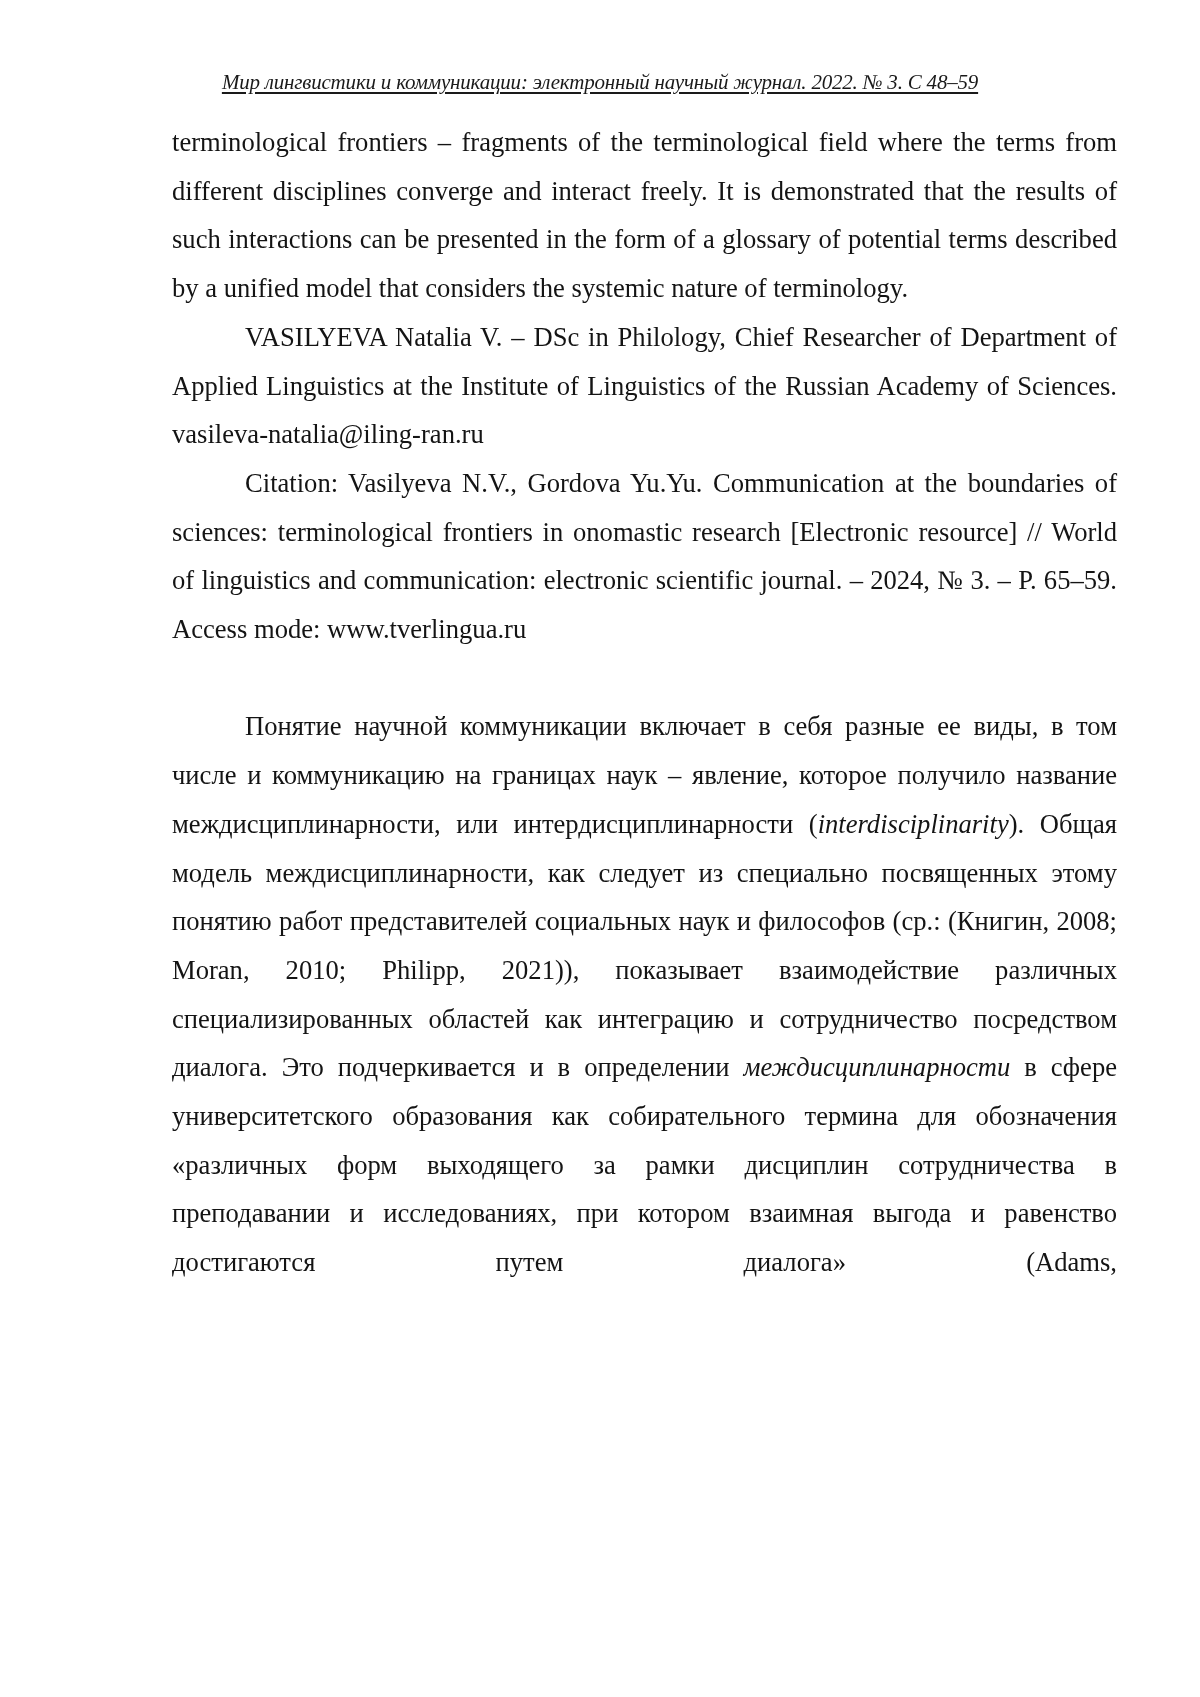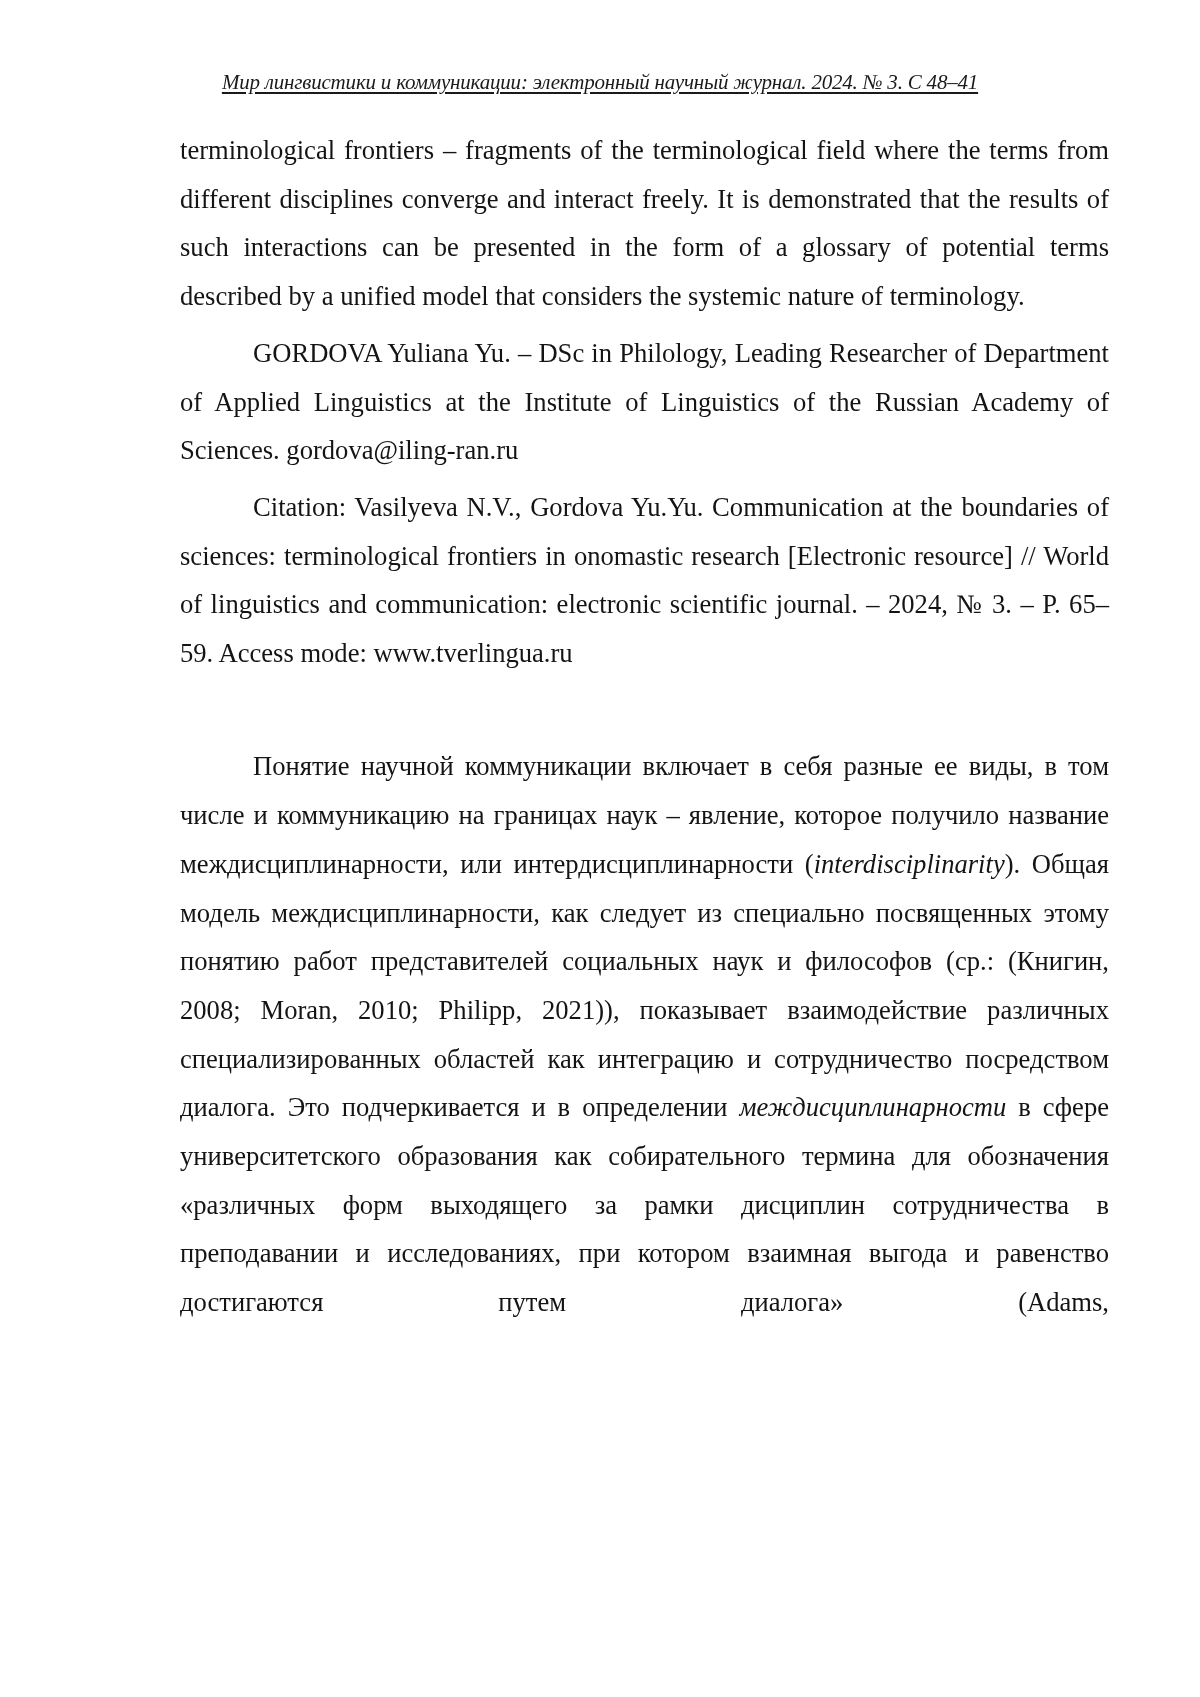--- a/index.html
+++ b/index.html
@@ -31,39 +31,39 @@
     .content {
       position: absolute;
       top: 118px;
       left: 172px;
       width: 945px;
       font-size: 26.6px;
       line-height: 48.7px;
       text-align: justify;
     }
     .content p {
-      margin: 8px;
+      margin: 0;
     }
     .indent {
       text-indent: 73px;
     }
     .spacer {
       height: 48.7px;
     }
     .justify-last {
       text-align-last: justify;
     }
     em {
       font-style: italic;
     }
   </style>
 </head>
 <body>
 
-<div class="running-header">Мир лингвистики и коммуникации: электронный научный журнал. 2024. № 3. С 48–41</div>
+<div class="running-header">Мир лингвистики и коммуникации: электронный научный журнал. 2022. № 3. С 48–59</div>
 
 <div class="content">
   <p>terminological frontiers – fragments of the terminological field where the terms from different disciplines converge and interact freely. It is demonstrated that the results of such interactions can be presented in the form of a glossary of potential terms described by a unified model that considers the systemic nature of terminology.</p>
-  <p class="indent">GORDOVA Yuliana Yu. – DSc in Philology, Leading Researcher of Department of Applied Linguistics at the Institute of Linguistics of the Russian Academy of Sciences. gordova@iling-ran.ru</p>
+  <p class="indent">VASILYEVA Natalia V. – DSc in Philology, Chief Researcher of Department of Applied Linguistics at the Institute of Linguistics of the Russian Academy of Sciences. vasileva-natalia@iling-ran.ru</p>
   <p class="indent">Citation: Vasilyeva N.V., Gordova Yu.Yu. Communication at the boundaries of sciences: terminological frontiers in onomastic research [Electronic resource] // World of linguistics and communication: electronic scientific journal. – 2024, № 3. – P. 65–59. Access mode: www.tverlingua.ru</p>
   <div class="spacer"></div>
   <p class="indent justify-last"><span>Понятие научной коммуникации включает в себя разные ее виды, в том числе и коммуникацию на границах наук – явление, которое получило название междисциплинарности, или интердисциплинарности (</span><em>interdisciplinarity</em><span>). Общая модель междисциплинарности, как следует из специально посвященных этому понятию работ представителей социальных наук и философов (ср.: (Книгин, 2008; Moran, 2010; Philipp, 2021)), показывает взаимодействие различных специализированных областей как интеграцию и сотрудничество посредством диалога.  Это подчеркивается и в определении </span><em>междисциплинарности</em><span> в сфере университетского образования как собирательного термина для обозначения «различных форм выходящего за рамки дисциплин сотрудничества в преподавании и исследованиях, при котором взаимная выгода и равенство достигаются путем диалога» (Adams,</span></p>
 </div>
 
 </body></html>

